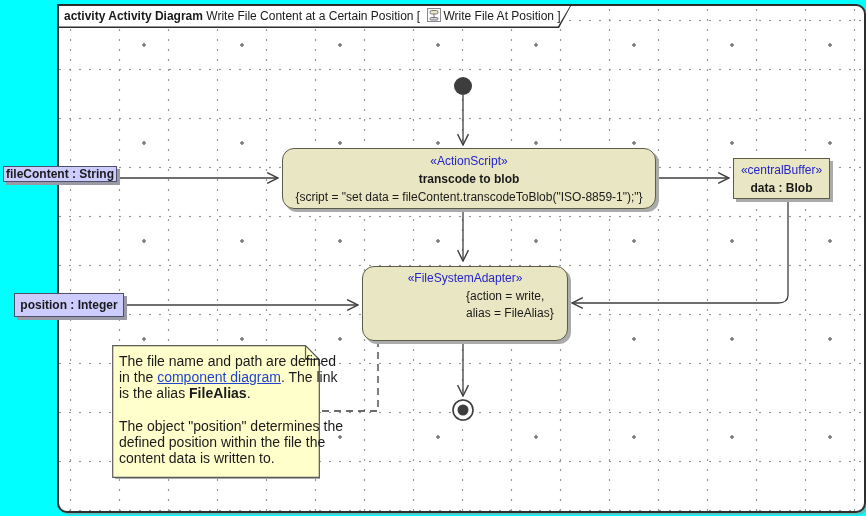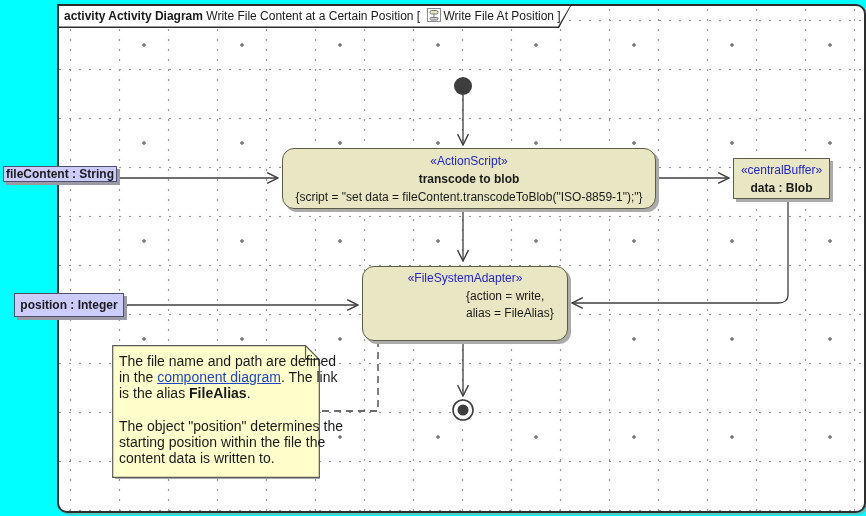--- a/index.html
+++ b/index.html
@@ -139,18 +139,18 @@
       <path d="M3,3 h191 l14,14 v117 h-205 z" fill="#a9a9a9"></path>
       <path d="M0.7,0.7 h192.8 l13.8,13.8 v117.8 h-206.6 z" fill="#ffffcc" stroke="#5a5a5a" stroke-width="1.2"></path>
       <path d="M193.5,0.7 v13.8 h13.8" fill="none" stroke="#5a5a5a" stroke-width="1.2"></path>
     </svg>
     <div class="note-text">
       <div>The file name and path are defined</div>
       <div><span>in the </span><span class="note-link">component diagram</span><span>. The link</span></div>
       <div><span>is the alias </span><span class="note-bold">FileAlias</span><span>.</span></div>
       <div class="gap"></div>
       <div>The object "position" determines the</div>
-      <div>starting position within the file the</div>
+      <div>defined position within the file the</div>
       <div>content data is written to.</div>
     </div>
   </div>
 
 </div>
 
 </body></html>

